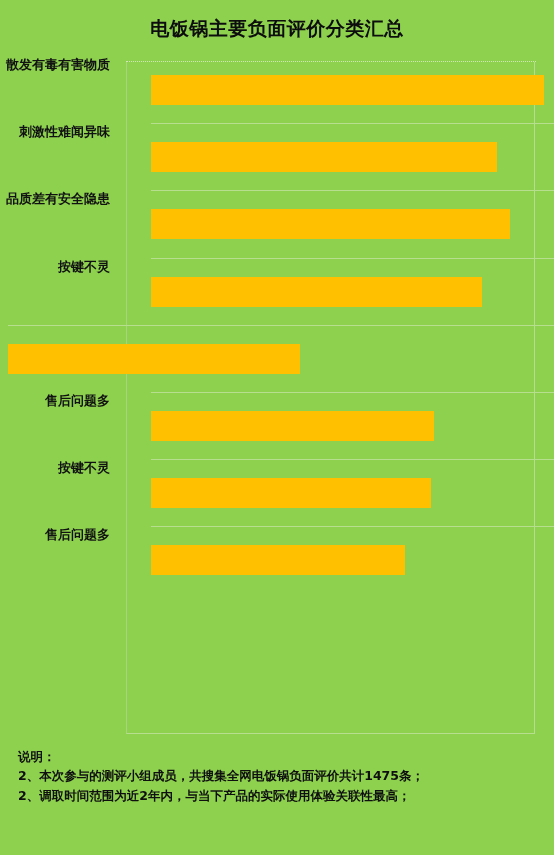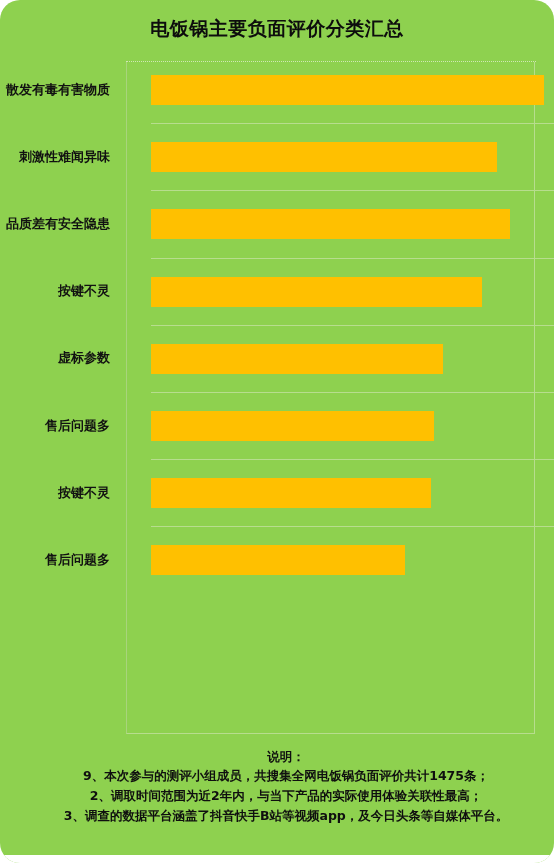--- a/index.html
+++ b/index.html
@@ -10,21 +10,20 @@
   body {
     font-family: "DejaVu Sans", "Liberation Sans", sans-serif;
   }
   .poster {
     position: relative;
     width: 554px;
     height: 863px;
     background: #8ed14f;
     overflow: hidden;
     box-sizing: border-box;
-    border-radius: 20px;
   }
   .chart-title {
     position: absolute;
     left: 0;
     top: 0;
     width: 554px;
     height: 56px;
     line-height: 56px;
     text-align: center;
     font-size: 19px;
@@ -64,21 +63,20 @@
     position: absolute;
     left: 0;
     top: 0;
     width: 554px;
     height: 684px;
   }
   .row {
     position: relative;
     height: 67.2px;
     display: flex;
-    align-items: center;
     gap: 25px;
   }
   .row + .row .cat-label,
   .row .cat-label {
     width: 118px;
     padding-right: 8px;
     text-align: right;
     font-size: 13px;
     font-weight: bold;
     color: #111111;
@@ -113,21 +111,20 @@
     background: #ffc000;
   }
   .footer {
     position: absolute;
     left: 0;
     top: 740px;
     width: 554px;
     height: 123px;
     padding: 8px 0 0 18px;
     box-sizing: border-box;
-    text-align: center;
   }
   .footer p {
     margin: 0 0 2px 0;
     font-size: 12.5px;
     font-weight: bold;
     color: #0f0f0f;
     line-height: 1.45;
     white-space: nowrap;
   }
   .footer .note-head {
@@ -186,21 +183,20 @@
         <div class="bar-track">
           <div class="bar-track-inner">
             <div class="bar" style="width: 331.19px; background: rgb(255, 192, 0);"></div>
           </div>
         </div>
       </div>
 
 
 
       <div class="row">
-        <div class="cat-label">虚标参数</div>
         <div class="bar-track">
           <div class="bar-track-inner">
             <div class="bar" style="width: 292.285px; background: rgb(255, 192, 0);"></div>
           </div>
         </div>
       </div>
 
       <div class="row">
         <div class="cat-label">售后问题多</div>
         <div class="bar-track">
@@ -226,20 +222,19 @@
             <div class="bar" style="width: 254.378px; background: rgb(255, 192, 0);"></div>
           </div>
         </div>
       </div>
 
     </div>
   </div>
 
   <div class="footer">
     <p class="note-head">说明：</p>
-    <p>9、本次参与的测评小组成员，共搜集全网电饭锅负面评价共计1475条；</p>
+    <p>2、本次参与的测评小组成员，共搜集全网电饭锅负面评价共计1475条；</p>
     <p>2、调取时间范围为近2年内，与当下产品的实际使用体验关联性最高；</p>
-    <p>3、调查的数据平台涵盖了抖音快手B站等视频app，及今日头条等自媒体平台。</p>
   </div>
 
   <div class="bottom-strip"></div>
 
 </div>
 
 </body></html>

